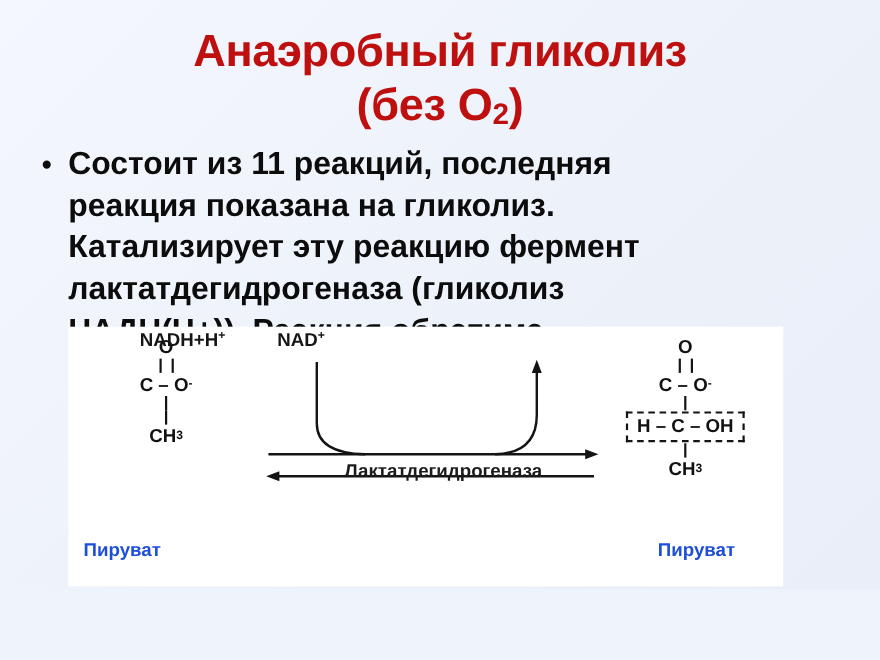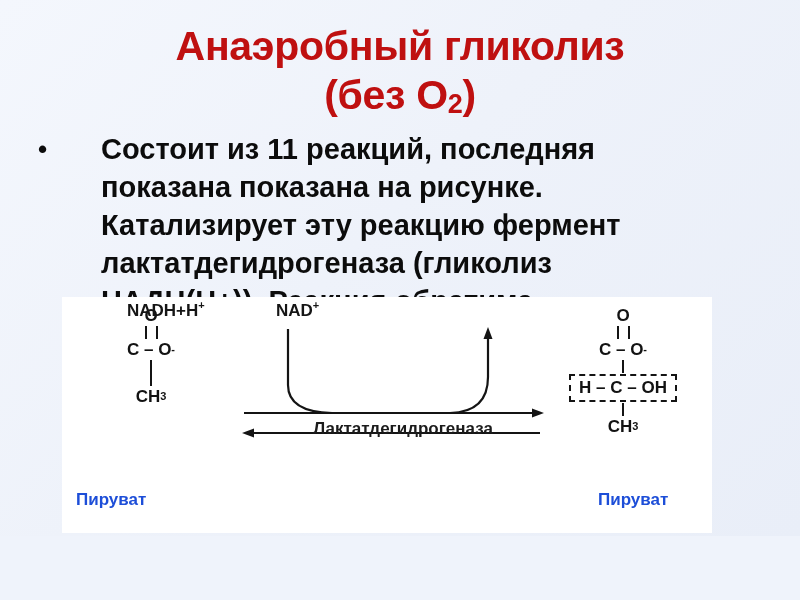--- a/index.html
+++ b/index.html
@@ -60,21 +60,20 @@
   }
   .bullet-dot {
     flex: 0 0 auto;
     width: 24px;
     font-size: 26px;
     line-height: 38px;
     text-align: left;
   }
   .bullet-text {
     flex: 1 1 auto;
-    margin-left: 39px;
   }
   .bullet-text .ln { display: block; white-space: nowrap; }
 
   
   .diagram-panel {
     position: absolute;
     left: 62px;
     top: 297px;
     width: 650px;
     height: 236px;
@@ -165,38 +164,38 @@
   }
   .cofactor {
     position: absolute;
     top: 2px;
     font-size: 17px;
     font-weight: bold;
     color: #151515;
     white-space: nowrap;
   }
   .cofactor.in  { left: 18px; margin-left: 47px; }
-  .cofactor.out { left: 190px; margin-left: 24px; }
+  .cofactor.out { left: 190px; }
 </style>
 </head>
 <body>
 
 <div class="slide">
 
   <div class="title-block">
     <span class="title-line1">Анаэробный гликолиз</span>
     <span class="title-line2"><span>(без О</span><span class="sub">2</span><span>)</span></span>
   </div>
 
   <div class="body-block">
     <div class="bullet-row">
       <div class="bullet-dot">•</div>
       <div class="bullet-text">
         <span class="ln">Состоит из 11 реакций, последняя</span>
-        <span class="ln">показана показана на рисунке.</span>
+        <span class="ln">реакция показана на гликолиз.</span>
         <span class="ln">Катализирует эту реакцию фермент</span>
         <span class="ln">лактатдегидрогеназа (гликолиз</span>
         <span class="ln">НАДН(Н+)). Реакция обратима.</span>
       </div>
     </div>
   </div>
 
   <div class="diagram-panel">
     <div class="diagram-inner">
 

